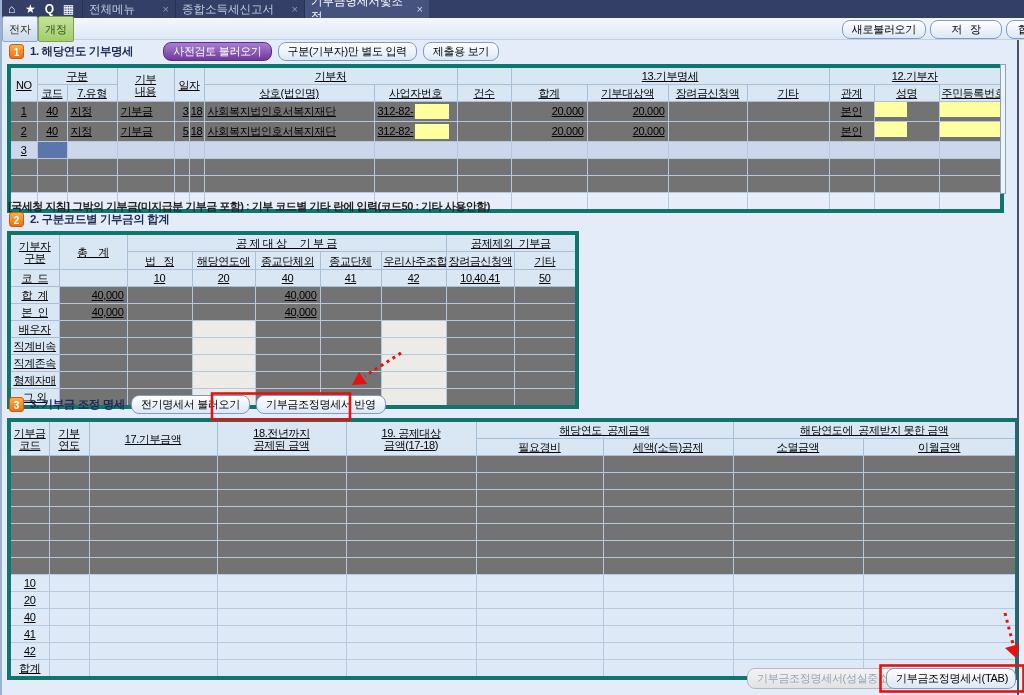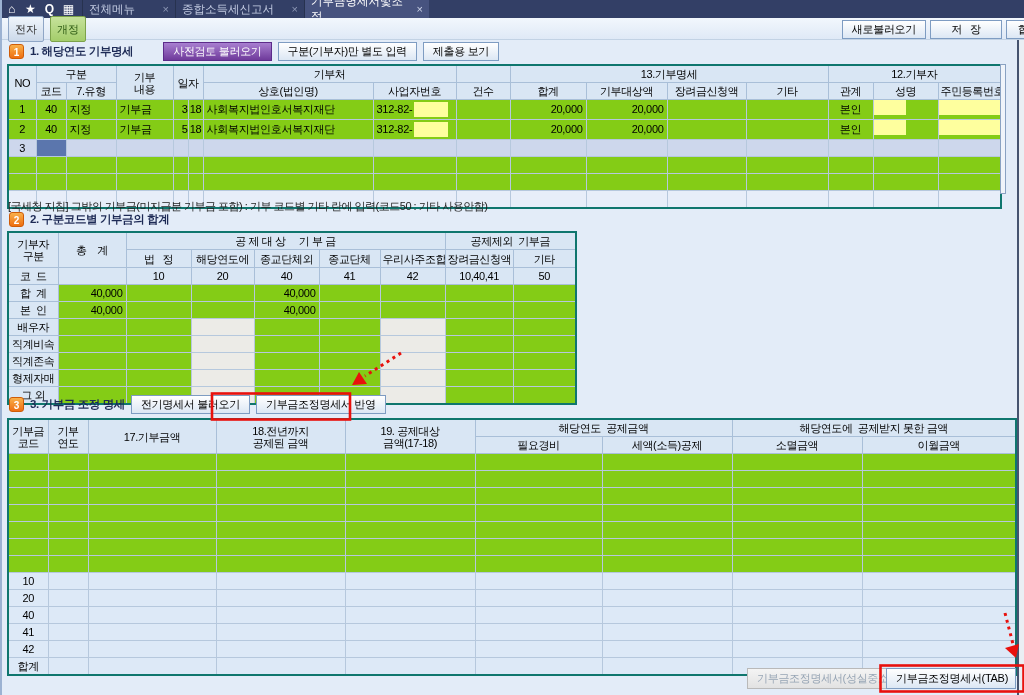--- a/index.html
+++ b/index.html
@@ -10,50 +10,50 @@
   .topbar{position:absolute;left:0;top:0;width:1024px;height:18px;background:#333f66;display:flex;align-items:stretch;}
   .tico{color:#fff;width:19px;text-align:center;font-size:12px;line-height:18px;cursor:pointer;}
   .tabs{display:flex;margin-left:4px;}
   .tab{display:flex;align-items:center;justify-content:space-between;padding:0 6px;color:#c3cbe2;font-size:11.5px;border-left:1px solid #27324f;cursor:pointer;}
   .tab.active{background:#47537f;color:#fff;}
   .tclose{color:#8d97b5;margin-left:10px;font-size:11px;}
   .tab.active .tclose{color:#cdd4e8;}
   
   .titlebar{position:absolute;left:0;top:18px;width:1024px;height:21px;background:linear-gradient(#f2f7fd,#dfe9f6);border-bottom:1px solid #c2d2e4;display:flex;align-items:center;}
   .doc-title{color:#1b3a9e;font-weight:bold;font-size:12.5px;margin-left:8px;letter-spacing:-0.5px;}
-  .chip{font-size:11px;height:16px;line-height:16px;padding:4px 6px;border-radius:2px;margin-left:6px;}
+  .chip{font-size:11px;height:16px;line-height:16px;padding:4px 6px;border-radius:2px;}
   .chip-elec{background:linear-gradient(#f0f5fb,#ccd9ea);border:1px solid #8fa6c6;color:#333;}
   .chip-rev{background:linear-gradient(#c6e29b,#a4cd6b);border:1px solid #7ca24a;color:#2c5a12;}
   .title-actions{position:absolute;right:-14px;top:2px;display:flex;gap:4px;}
   
-  .btn{font-size:11px;height:19px;padding:0 9px;border:1px solid #7e9cc2;border-radius:0;background:linear-gradient(#ffffff,#dce7f4);white-space:pre;color:#000;font-family:inherit;cursor:pointer;letter-spacing:-0.3px;}
+  .btn{font-size:11px;height:19px;padding:0 9px;border:1px solid #7e9cc2;border-radius:8px;background:linear-gradient(#ffffff,#dce7f4);white-space:pre;color:#000;font-family:inherit;cursor:pointer;letter-spacing:-0.3px;}
   .btn.purple{background:linear-gradient(#a87fd0,#6f3a9b);border-color:#5c2b8a;color:#fff;}
   .btn.disabled{background:linear-gradient(#f4f4f4,#e2e2e2);border-color:#b9b9b9;color:#97a5b5;}
   
   .secbar{position:absolute;display:flex;align-items:center;gap:6px;}
   .nbadge{display:inline-block;width:15px;height:15px;background:linear-gradient(#f9b04a,#ee6f12);color:#fff;border-radius:3px;text-align:center;line-height:15px;font-size:10px;font-weight:bold;border:1px solid #cf5c08;box-sizing:border-box;}
   .sectitle{font-weight:bold;color:#1d2a55;font-size:11.5px;white-space:pre;letter-spacing:-0.4px;}
   
   table{border-collapse:collapse;table-layout:fixed;}
-  .grid{background:#84cc16;border:2px solid #0f766e;}
+  .grid{background:#737373;border:4px solid #0f766e;text-decoration:underline;}
   .grid th{background:#d9e6f4;border:1px solid #a9bfd8;font-weight:normal;text-align:center;white-space:pre;font-size:11px;height:16px;line-height:12px;padding:0 2px;color:#000;letter-spacing:-0.4px;overflow:hidden;}
   .grid td{border:1px solid #b6c8dd;font-size:11px;height:16px;line-height:15px;padding:0 3px;white-space:nowrap;overflow:hidden;letter-spacing:-0.3px;}
   .r{text-align:right;} .c{text-align:center;} .p0{padding:0 !important;}
   .sel td{background:#cdd7ec;}
   .selcell{background:#5b76ad !important;}
   .alt td{background:#e7eef9;}
   .gray{background:#ecebe7;}
   .sumrow td,.sumrow th{background:#dde9f7;}
   .flexcell{display:flex;align-items:center;height:15px;}
   .yb{background:#feff9e;display:inline-block;}
   .yb-biz{width:34px;height:15px;margin-left:2px;}
   .yb-name{width:32px;height:15px;}
   .yb-rrn{width:62px;height:15px;}
   .t1scroll{position:absolute;left:998px;top:64px;width:6px;height:130px;background:#f0f4fa;border:1px solid #8aa2c2;box-sizing:border-box;}
-  .notice{position:absolute;left:6px;top:199px;font-weight:normal;font-size:11px;color:#222;letter-spacing:-0.5px;white-space:pre;}
+  .notice{position:absolute;left:6px;top:199px;font-weight:bold;font-size:11px;color:#222;letter-spacing:-0.5px;white-space:pre;}
   .rightline{position:absolute;left:1015px;top:40px;width:2px;height:655px;background:#46536f;}
   .rightstrip{position:absolute;left:1017px;top:40px;width:7px;height:655px;background:#eaeef4;}
   .overlay{position:absolute;left:0;top:0;pointer-events:none;z-index:50;}
 </style>
 </head>
 <body>
 
 <div class="window">
 
   <div class="topbar">

